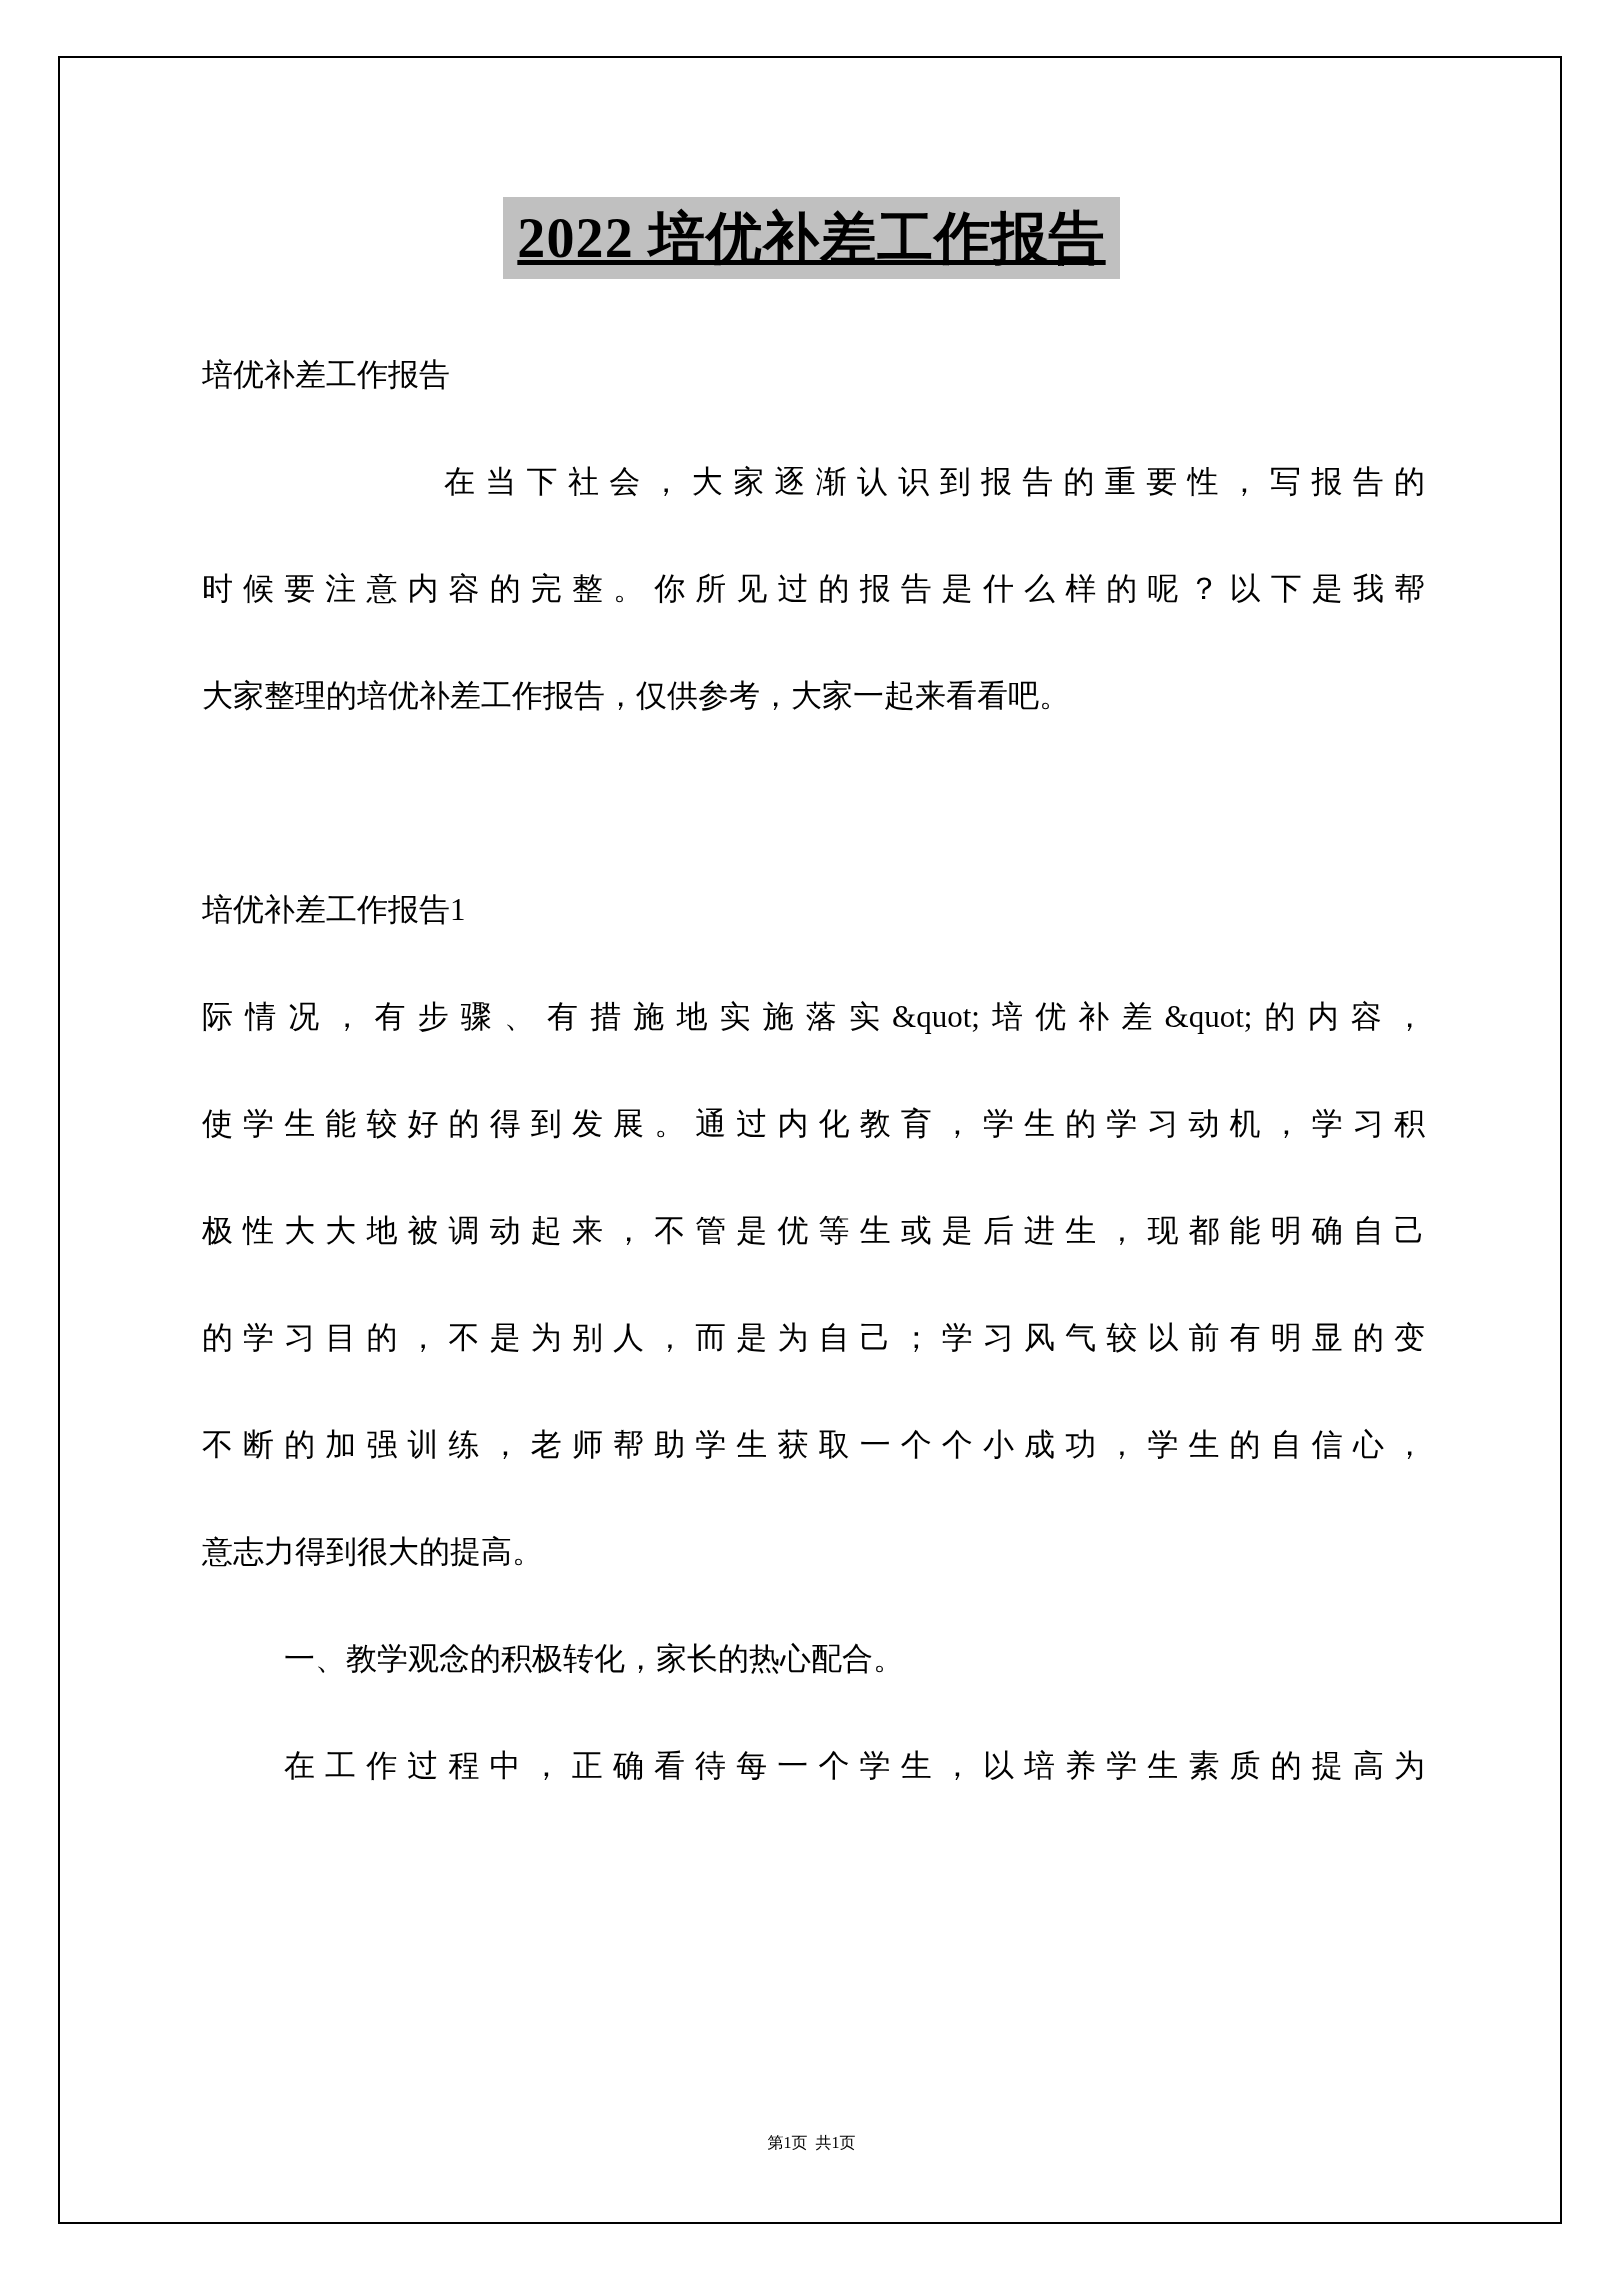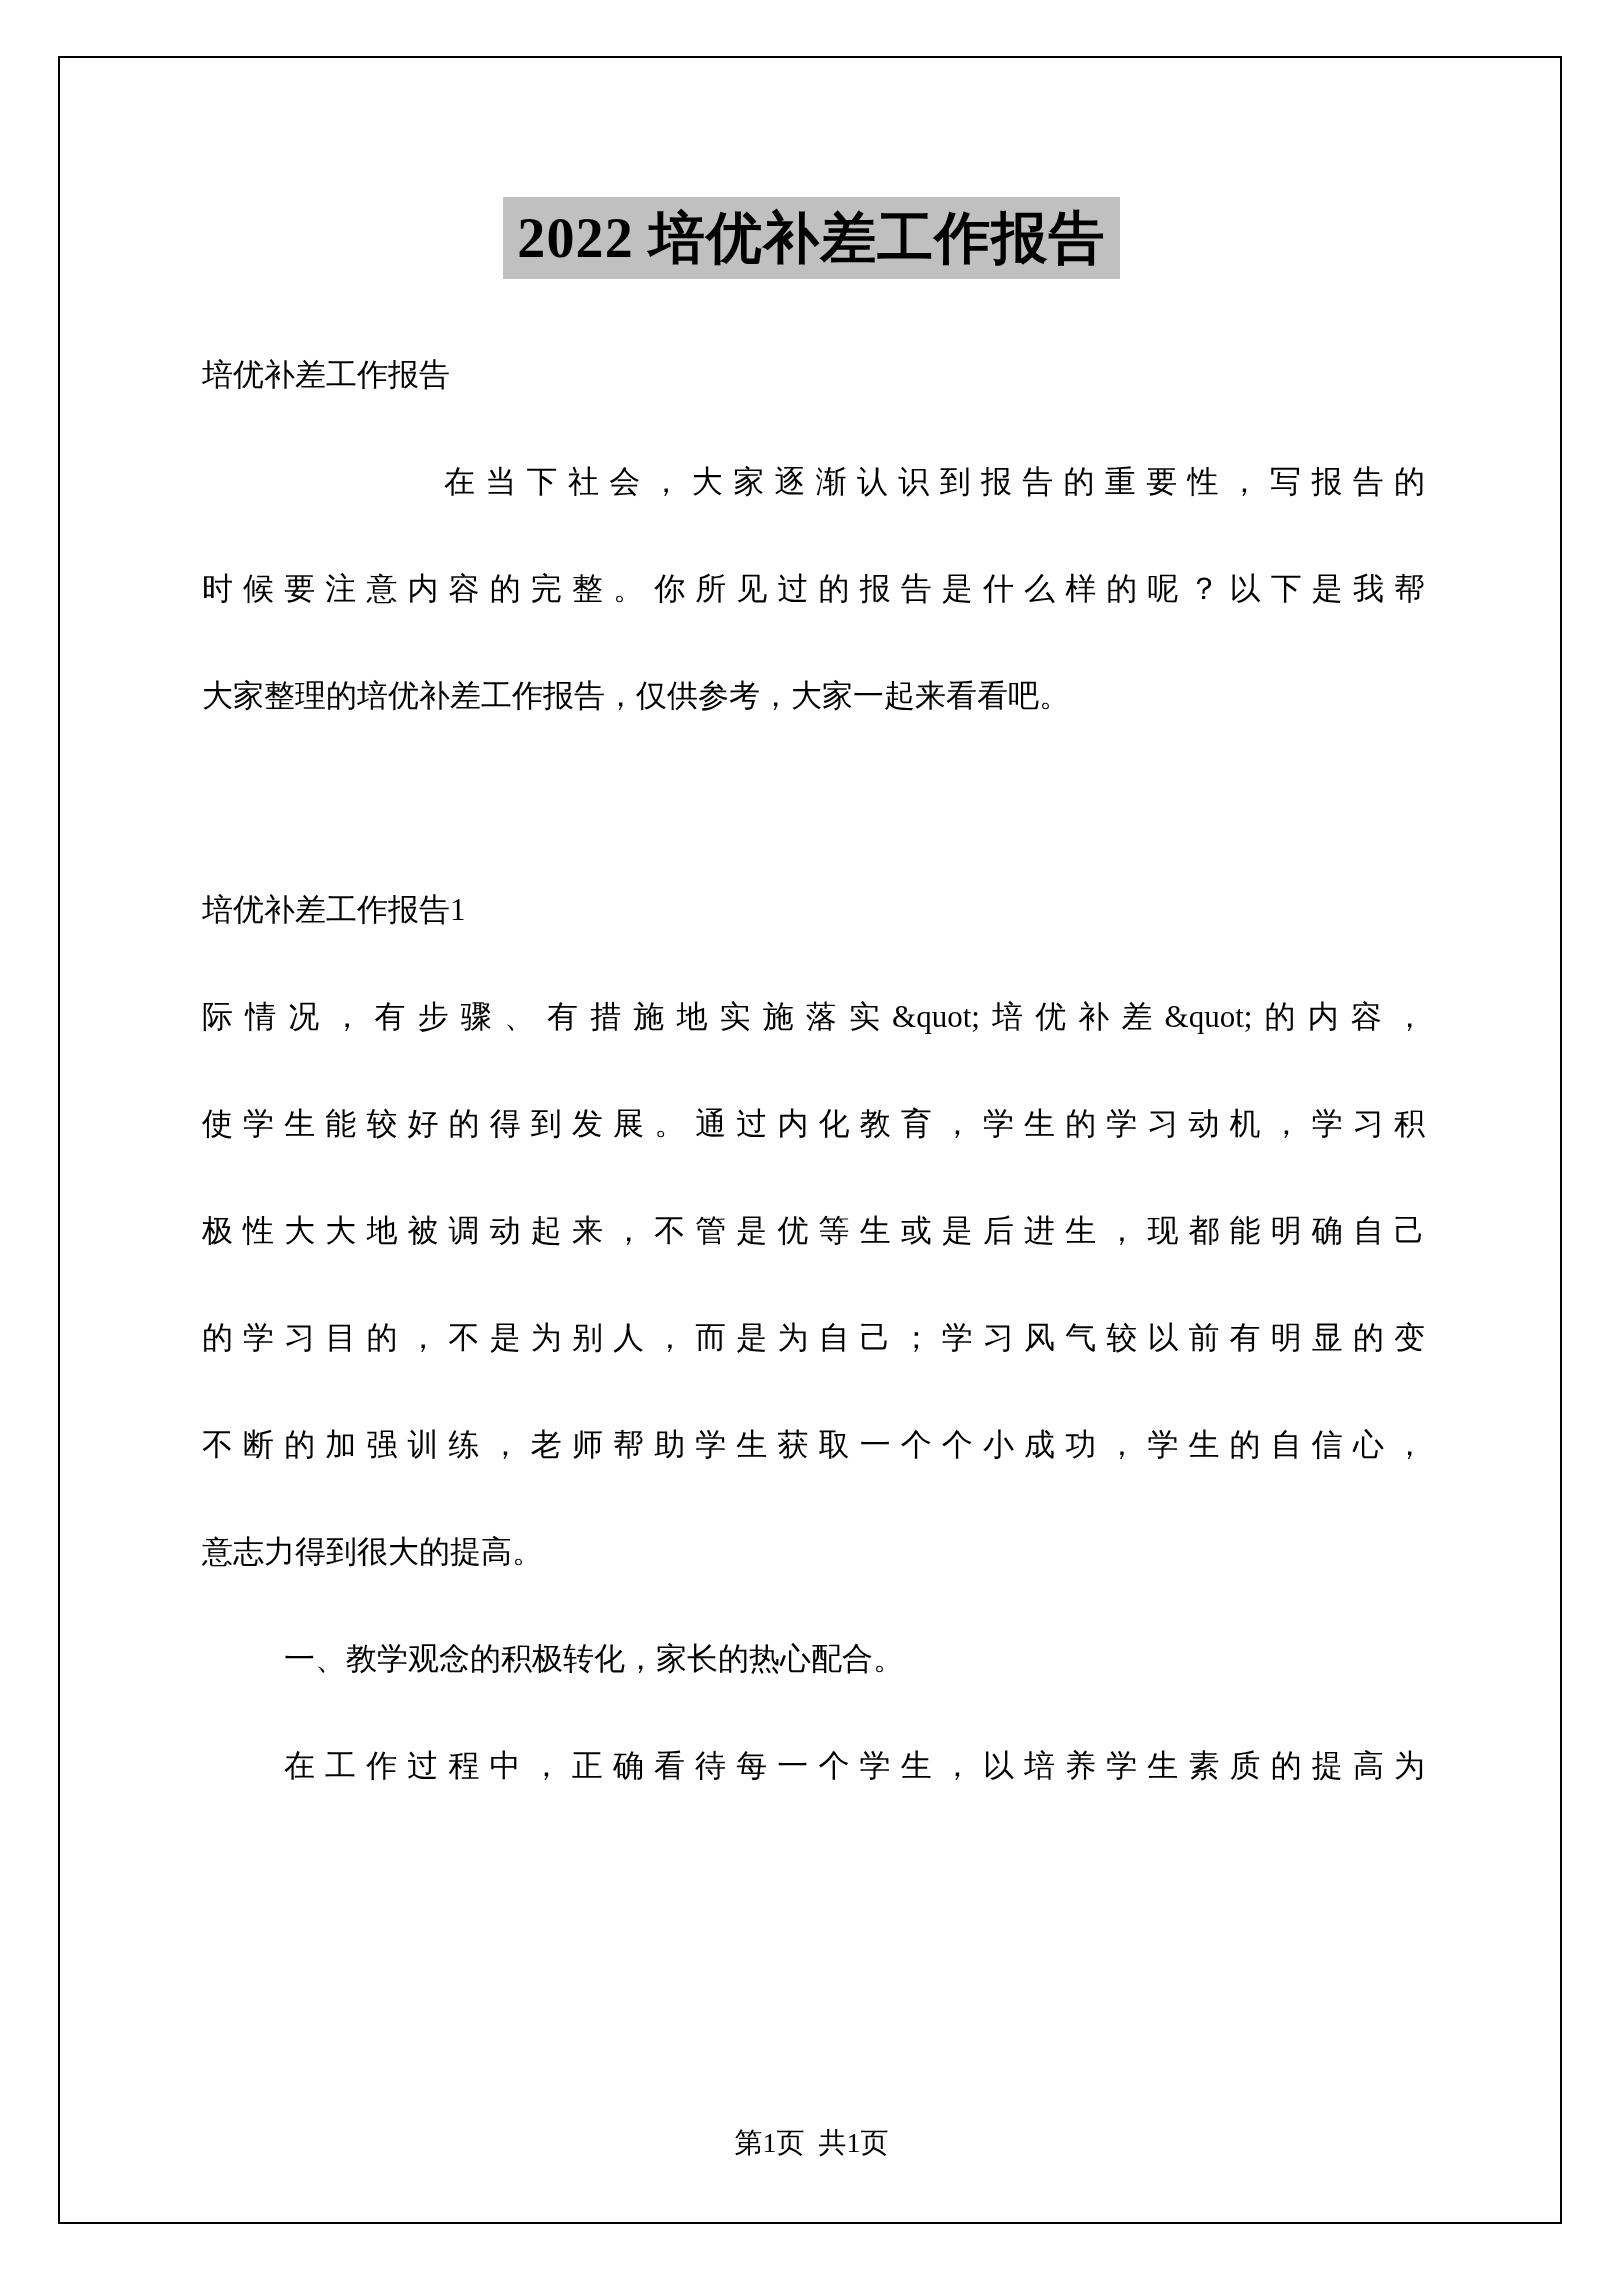--- a/index.html
+++ b/index.html
@@ -60,33 +60,33 @@
     white-space: normal;
     text-align: justify;
     text-align-last: justify;
   }
   .page-footer {
     position: absolute;
     left: 0;
     top: 2126px;
     width: 100%;
     text-align: center;
-    font-size: 28px;
+    font-size: 16px;
     line-height: 34px;
     white-space: pre;
   }
 </style>
 </head>
 <body>
 
 <div class="page">
   <div class="page-border" style="border-color: rgb(0, 0, 0);"></div>
 
   <div class="title-row">
-    <span class="hl" style="background: rgb(192, 192, 192);">2022 培优补差工作报告</span>
+    <span class="hl" style="background: rgb(192, 192, 192); text-decoration: underline;">2022 培优补差工作报告</span>
   </div>
 
   <div class="doc-body" id="doc-body">
       <div class="line">培优补差工作报告</div>
       <div class="line fill" style="padding-left: 242px;">在当下社会，大家逐渐认识到报告的重要性，写报告的</div>
       <div class="line fill">时候要注意内容的完整。你所见过的报告是什么样的呢？以下是我帮</div>
       <div class="line">大家整理的培优补差工作报告，仅供参考，大家一起来看看吧。</div>
       <div class="line"></div>
       <div class="line">培优补差工作报告1</div>
       <div class="line fill">际情况，有步骤、有措施地实施落实&amp;quot;培优补差&amp;quot;的内容，</div>

